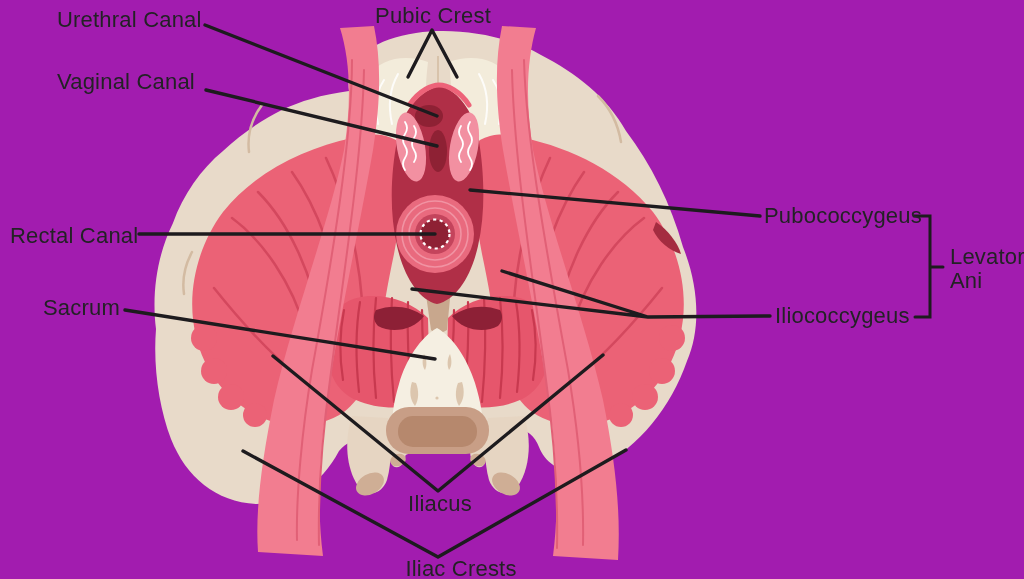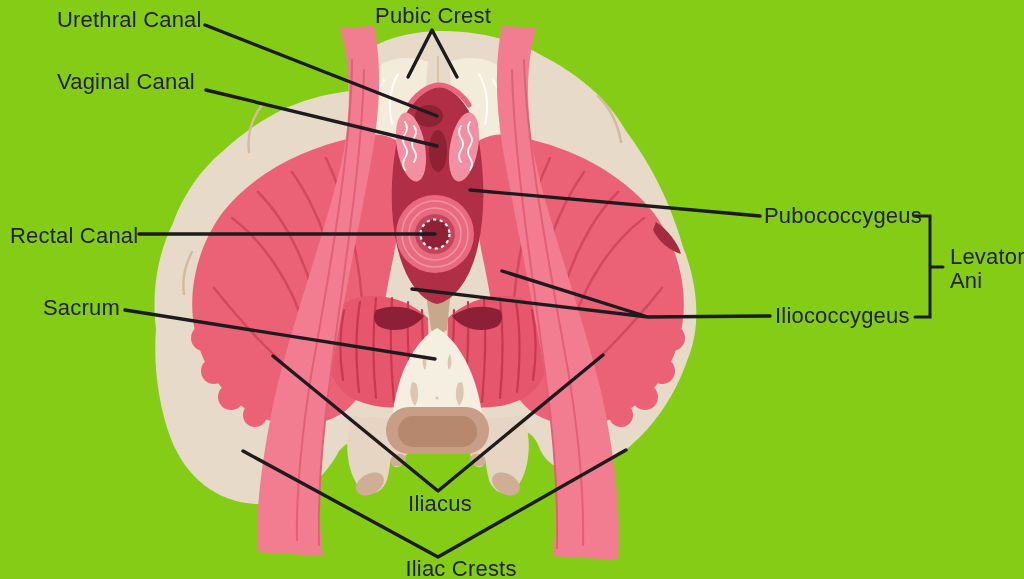--- a/index.html
+++ b/index.html
@@ -1,16 +1,16 @@
 <!DOCTYPE html>
 <html><head>
 <meta charset="utf-8">
 <style>
   html,body{margin:0;padding:0;background:#ffffff;}
-  .stage{position:relative;width:1024px;height:579px;background:#84cc16;overflow:hidden;
+  .stage{position:relative;width:1024px;height:579px;background:#a21caf;overflow:hidden;
          font-family:"Liberation Sans",sans-serif;}
   .stage svg{display:block;width:1024px;height:579px;}
   .lbl{font-family:"Liberation Sans",sans-serif;font-size:22px;font-weight:500;
        fill:#232225;letter-spacing:.2px;}
   .leader{stroke:#1d1b1e;stroke-width:3.4;fill:none;stroke-linecap:round;stroke-linejoin:round;}
   .bracket{stroke:#1d1b1e;stroke-width:3;fill:none;stroke-linecap:round;}
 </style>
 </head>
 <body>
 

